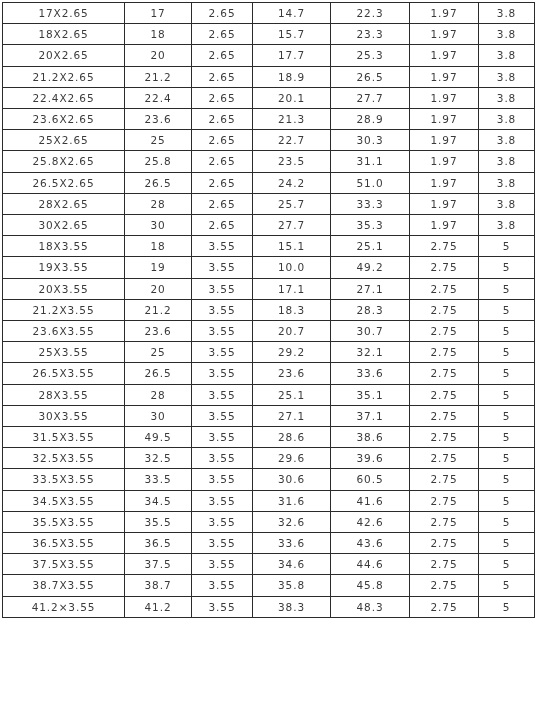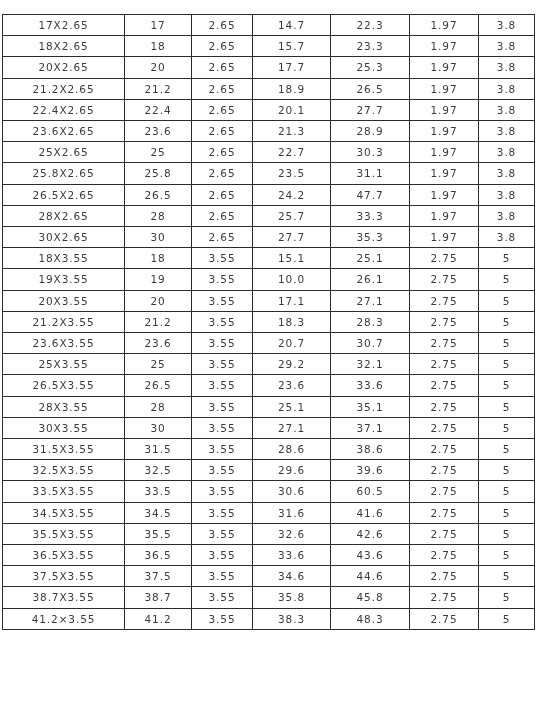--- a/index.html
+++ b/index.html
@@ -10,21 +10,21 @@
   body {
     width: 538px;
     height: 711px;
     overflow: hidden;
     font-family: "DejaVu Sans", sans-serif;
   }
 
   #spec-table-wrap {
     position: absolute;
     left: 2px;
-    top: 14px;
+    top: 2px;
     width: 532px;
   }
 
   table.spec-table {
     border-collapse: collapse;
     table-layout: fixed;
     width: 532px;
     border: 1px solid #1a1a1a;
   }
 
@@ -141,21 +141,21 @@
           <td>23.5</td>
           <td>31.1</td>
           <td>1.97</td>
           <td>3.8</td>
         </tr>
         <tr>
           <td class="col-designation">26.5X2.65</td>
           <td>26.5</td>
           <td>2.65</td>
           <td>24.2</td>
-          <td>47.7</td>
+          <td>51.0</td>
           <td>1.97</td>
           <td>3.8</td>
         </tr>
         <tr>
           <td class="col-designation">28X2.65</td>
           <td>28</td>
           <td>2.65</td>
           <td>25.7</td>
           <td>33.3</td>
           <td>1.97</td>
@@ -177,21 +177,21 @@
           <td>15.1</td>
           <td>25.1</td>
           <td>2.75</td>
           <td>5</td>
         </tr>
         <tr>
           <td class="col-designation">19X3.55</td>
           <td>19</td>
           <td>3.55</td>
           <td>10.0</td>
-          <td>26.1</td>
+          <td>49.2</td>
           <td>2.75</td>
           <td>5</td>
         </tr>
         <tr>
           <td class="col-designation">20X3.55</td>
           <td>20</td>
           <td>3.55</td>
           <td>17.1</td>
           <td>27.1</td>
           <td>2.75</td>
@@ -246,21 +246,21 @@
           <td class="col-designation">30X3.55</td>
           <td>30</td>
           <td>3.55</td>
           <td>27.1</td>
           <td>37.1</td>
           <td>2.75</td>
           <td>5</td>
         </tr>
         <tr>
           <td class="col-designation">31.5X3.55</td>
-          <td>31.5</td>
+          <td>49.5</td>
           <td>3.55</td>
           <td>28.6</td>
           <td>38.6</td>
           <td>2.75</td>
           <td>5</td>
         </tr>
         <tr>
           <td class="col-designation">32.5X3.55</td>
           <td>32.5</td>
           <td>3.55</td>

